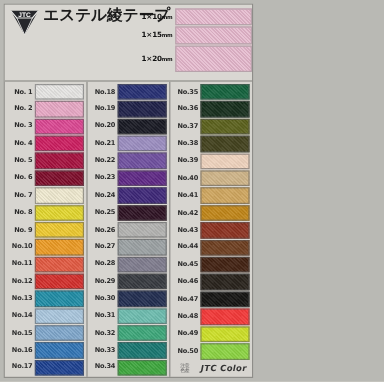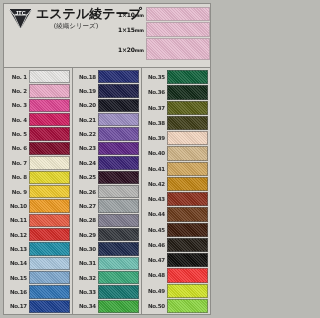--- a/index.html
+++ b/index.html
@@ -155,21 +155,20 @@
       <svg viewBox="0 0 50 44" width="25" height="22">
         <path d="M2 2 H48 L25 42 Z" fill="#25262a"></path>
         <path d="M2 2 L12 14 H38 L48 2" fill="none" stroke="#e8e8e6" stroke-width="2"></path>
         <path d="M12 14 L25 42 L38 14" fill="none" stroke="#e8e8e6" stroke-width="1.5"></path>
         <text x="25" y="13" font-size="11" font-weight="bold" fill="#ffffff" text-anchor="middle" font-family="'Liberation Sans',sans-serif">JTC</text>
       </svg>
     </span>
 
     <div class="title-wrap">
       <div class="title">エステル綾テープ</div>
-      <div class="subtitle">(綾織シリーズ)</div>
     </div>
 
     <div class="sizes">
 
       <div class="size-row">
         <span class="size-label"><span>1×10</span><span class="mm">mm</span></span>
         <span class="swatch-tape t10" style="background-color: rgb(226, 180, 201);"></span>
       </div>
 
       <div class="size-row">
@@ -384,16 +383,21 @@
           <span class="chip" style="background-color: rgb(244, 52, 52);"></span>
         </div>
         <div class="row">
           <span class="no">No.49</span>
           <span class="chip" style="background-color: rgb(205, 224, 36);"></span>
         </div>
         <div class="row">
           <span class="no">No.50</span>
           <span class="chip" style="background-color: rgb(138, 211, 63);"></span>
         </div>
+        <div class="footer-row">
+          <span class="foot-jp" style="white-space: pre-line;">注意
+色差</span>
+          <span class="foot-brand">JTC Color</span>
+        </div>
       </div>
   </div>
 
 </div>
 
 </body></html>

